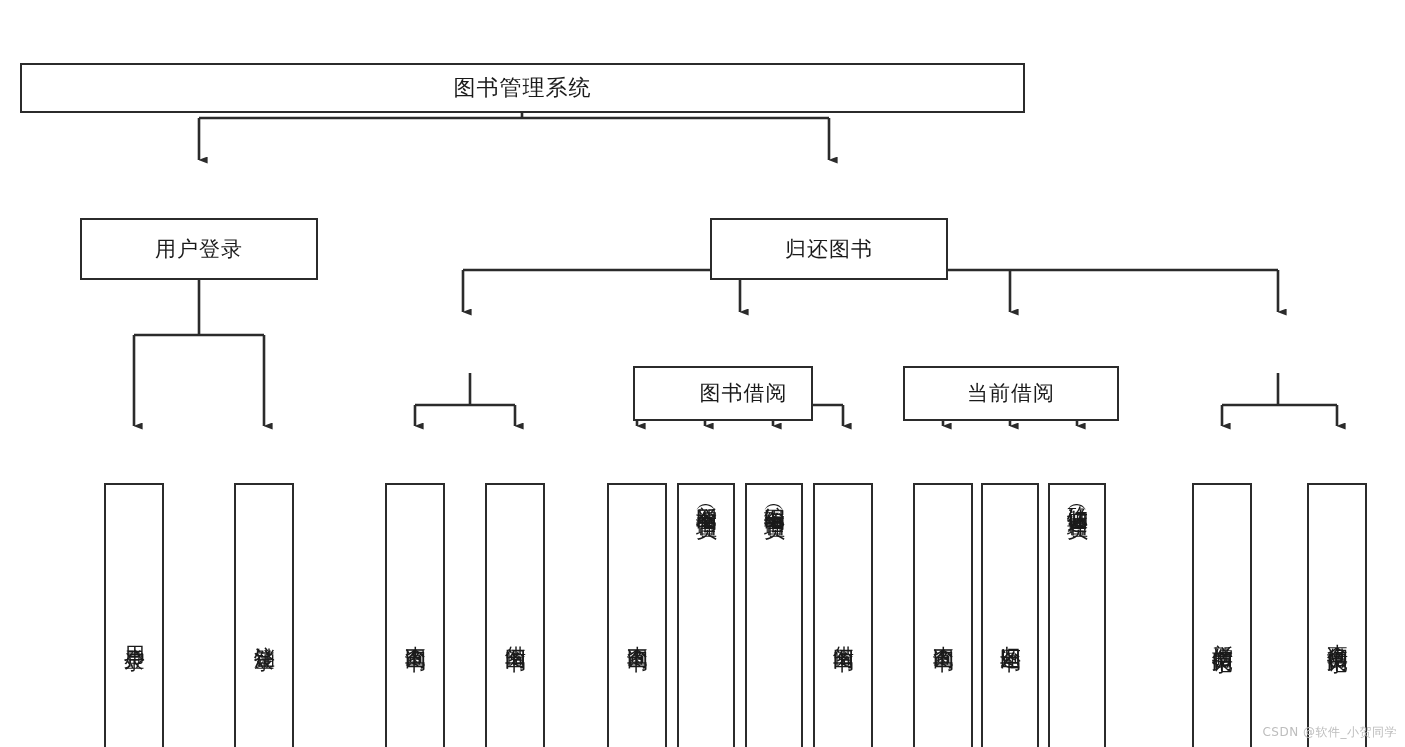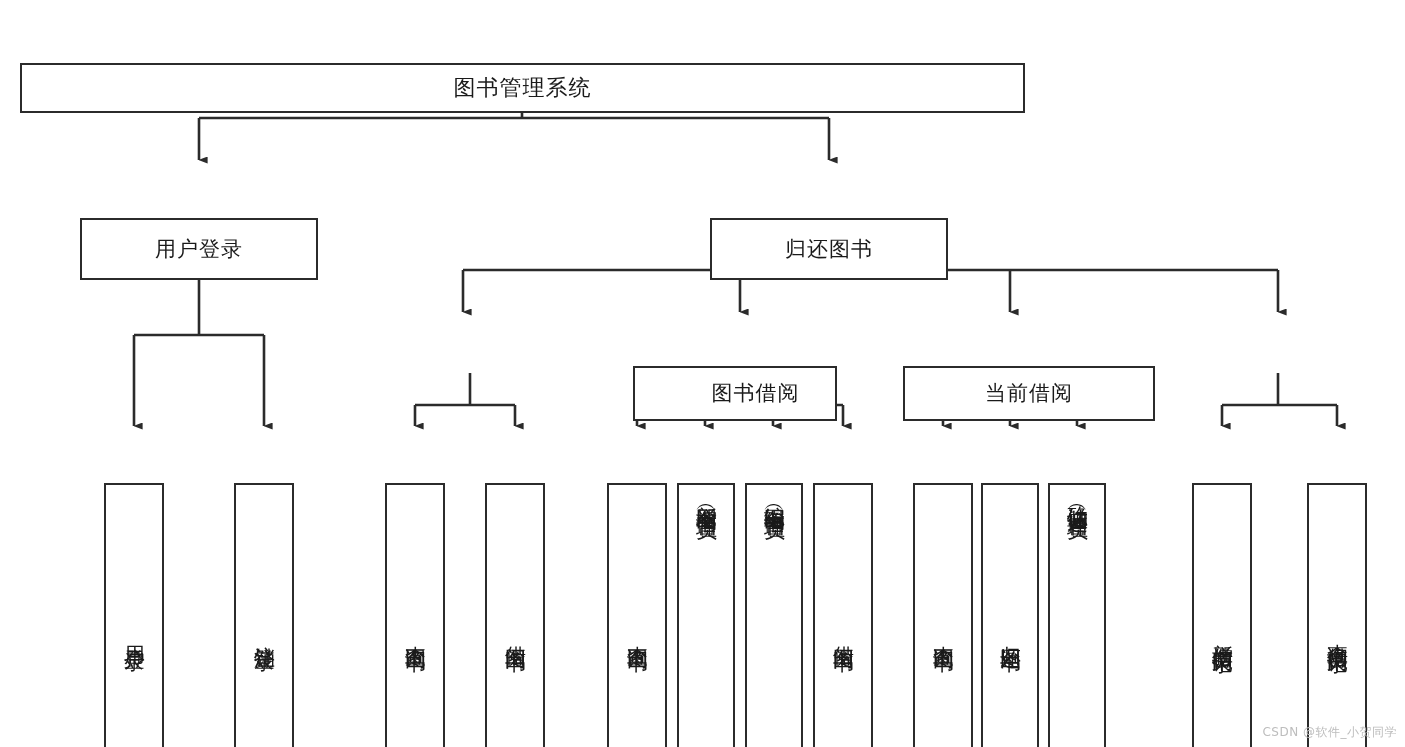--- a/index.html
+++ b/index.html
@@ -142,25 +142,25 @@
 
   <div class="node-box node-h" style="left:80px; top:170px; width:238px; height:62px;">
     <span class="node-label">用户登录</span>
   </div>
 
   <div class="node-box node-h" style="left:710px; top:170px; width:238px; height:62px;">
     <span class="node-label">归还图书</span>
   </div>
 
 
-  <div class="node-box node-h" style="left:633px; top:318px; width:204px; height:55px;padding-left:41px;">
+  <div class="node-box node-h" style="left:633px; top:318px; width:180px; height:55px;padding-left:41px;">
     <span class="node-label">图书借阅</span>
   </div>
 
-  <div class="node-box node-h" style="left:903px; top:318px; width:252px; height:55px;">
+  <div class="node-box node-h" style="left:903px; top:318px; width:216px; height:55px;">
     <span class="node-label">当前借阅</span>
   </div>
 
 
   <div class="node-box node-v align-low" style="left:104px; top:435px; width:60px; height:300px;">
     <span class="node-label">用户登录</span>
   </div>
 
   <div class="node-box node-v align-low" style="left:234px; top:435px; width:60px; height:300px;">
     <span class="node-label">注销登录</span>

